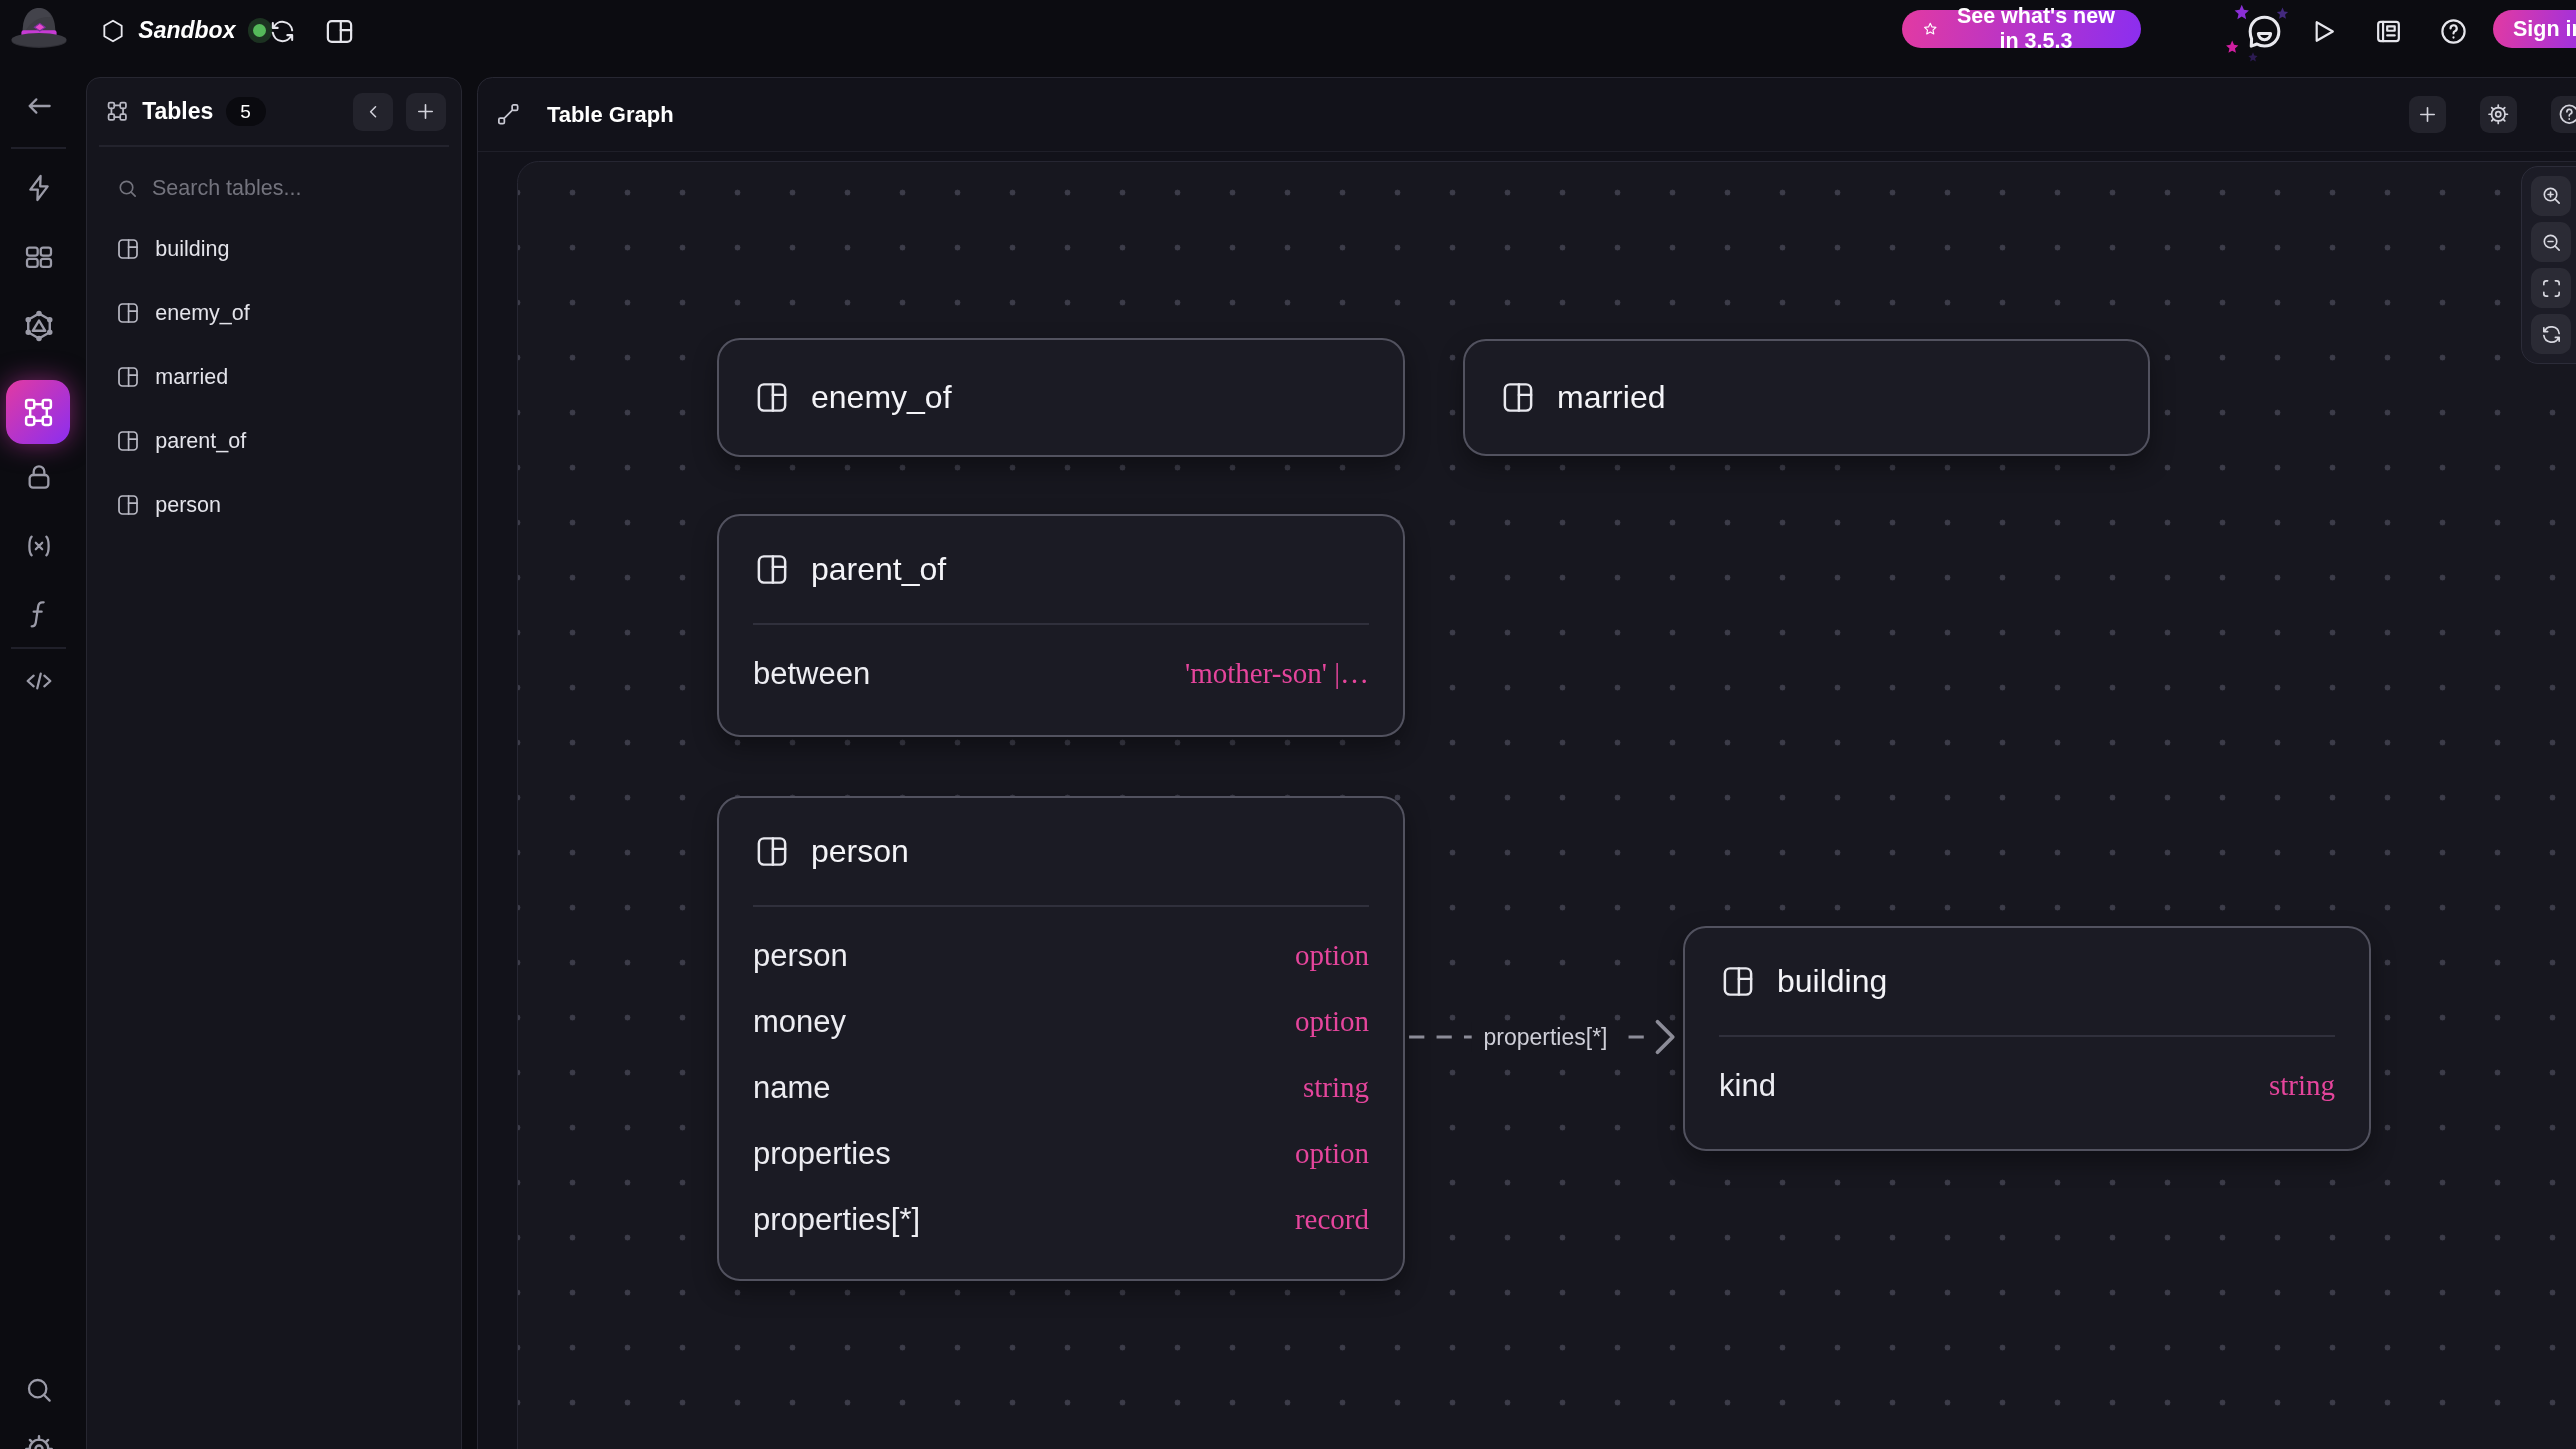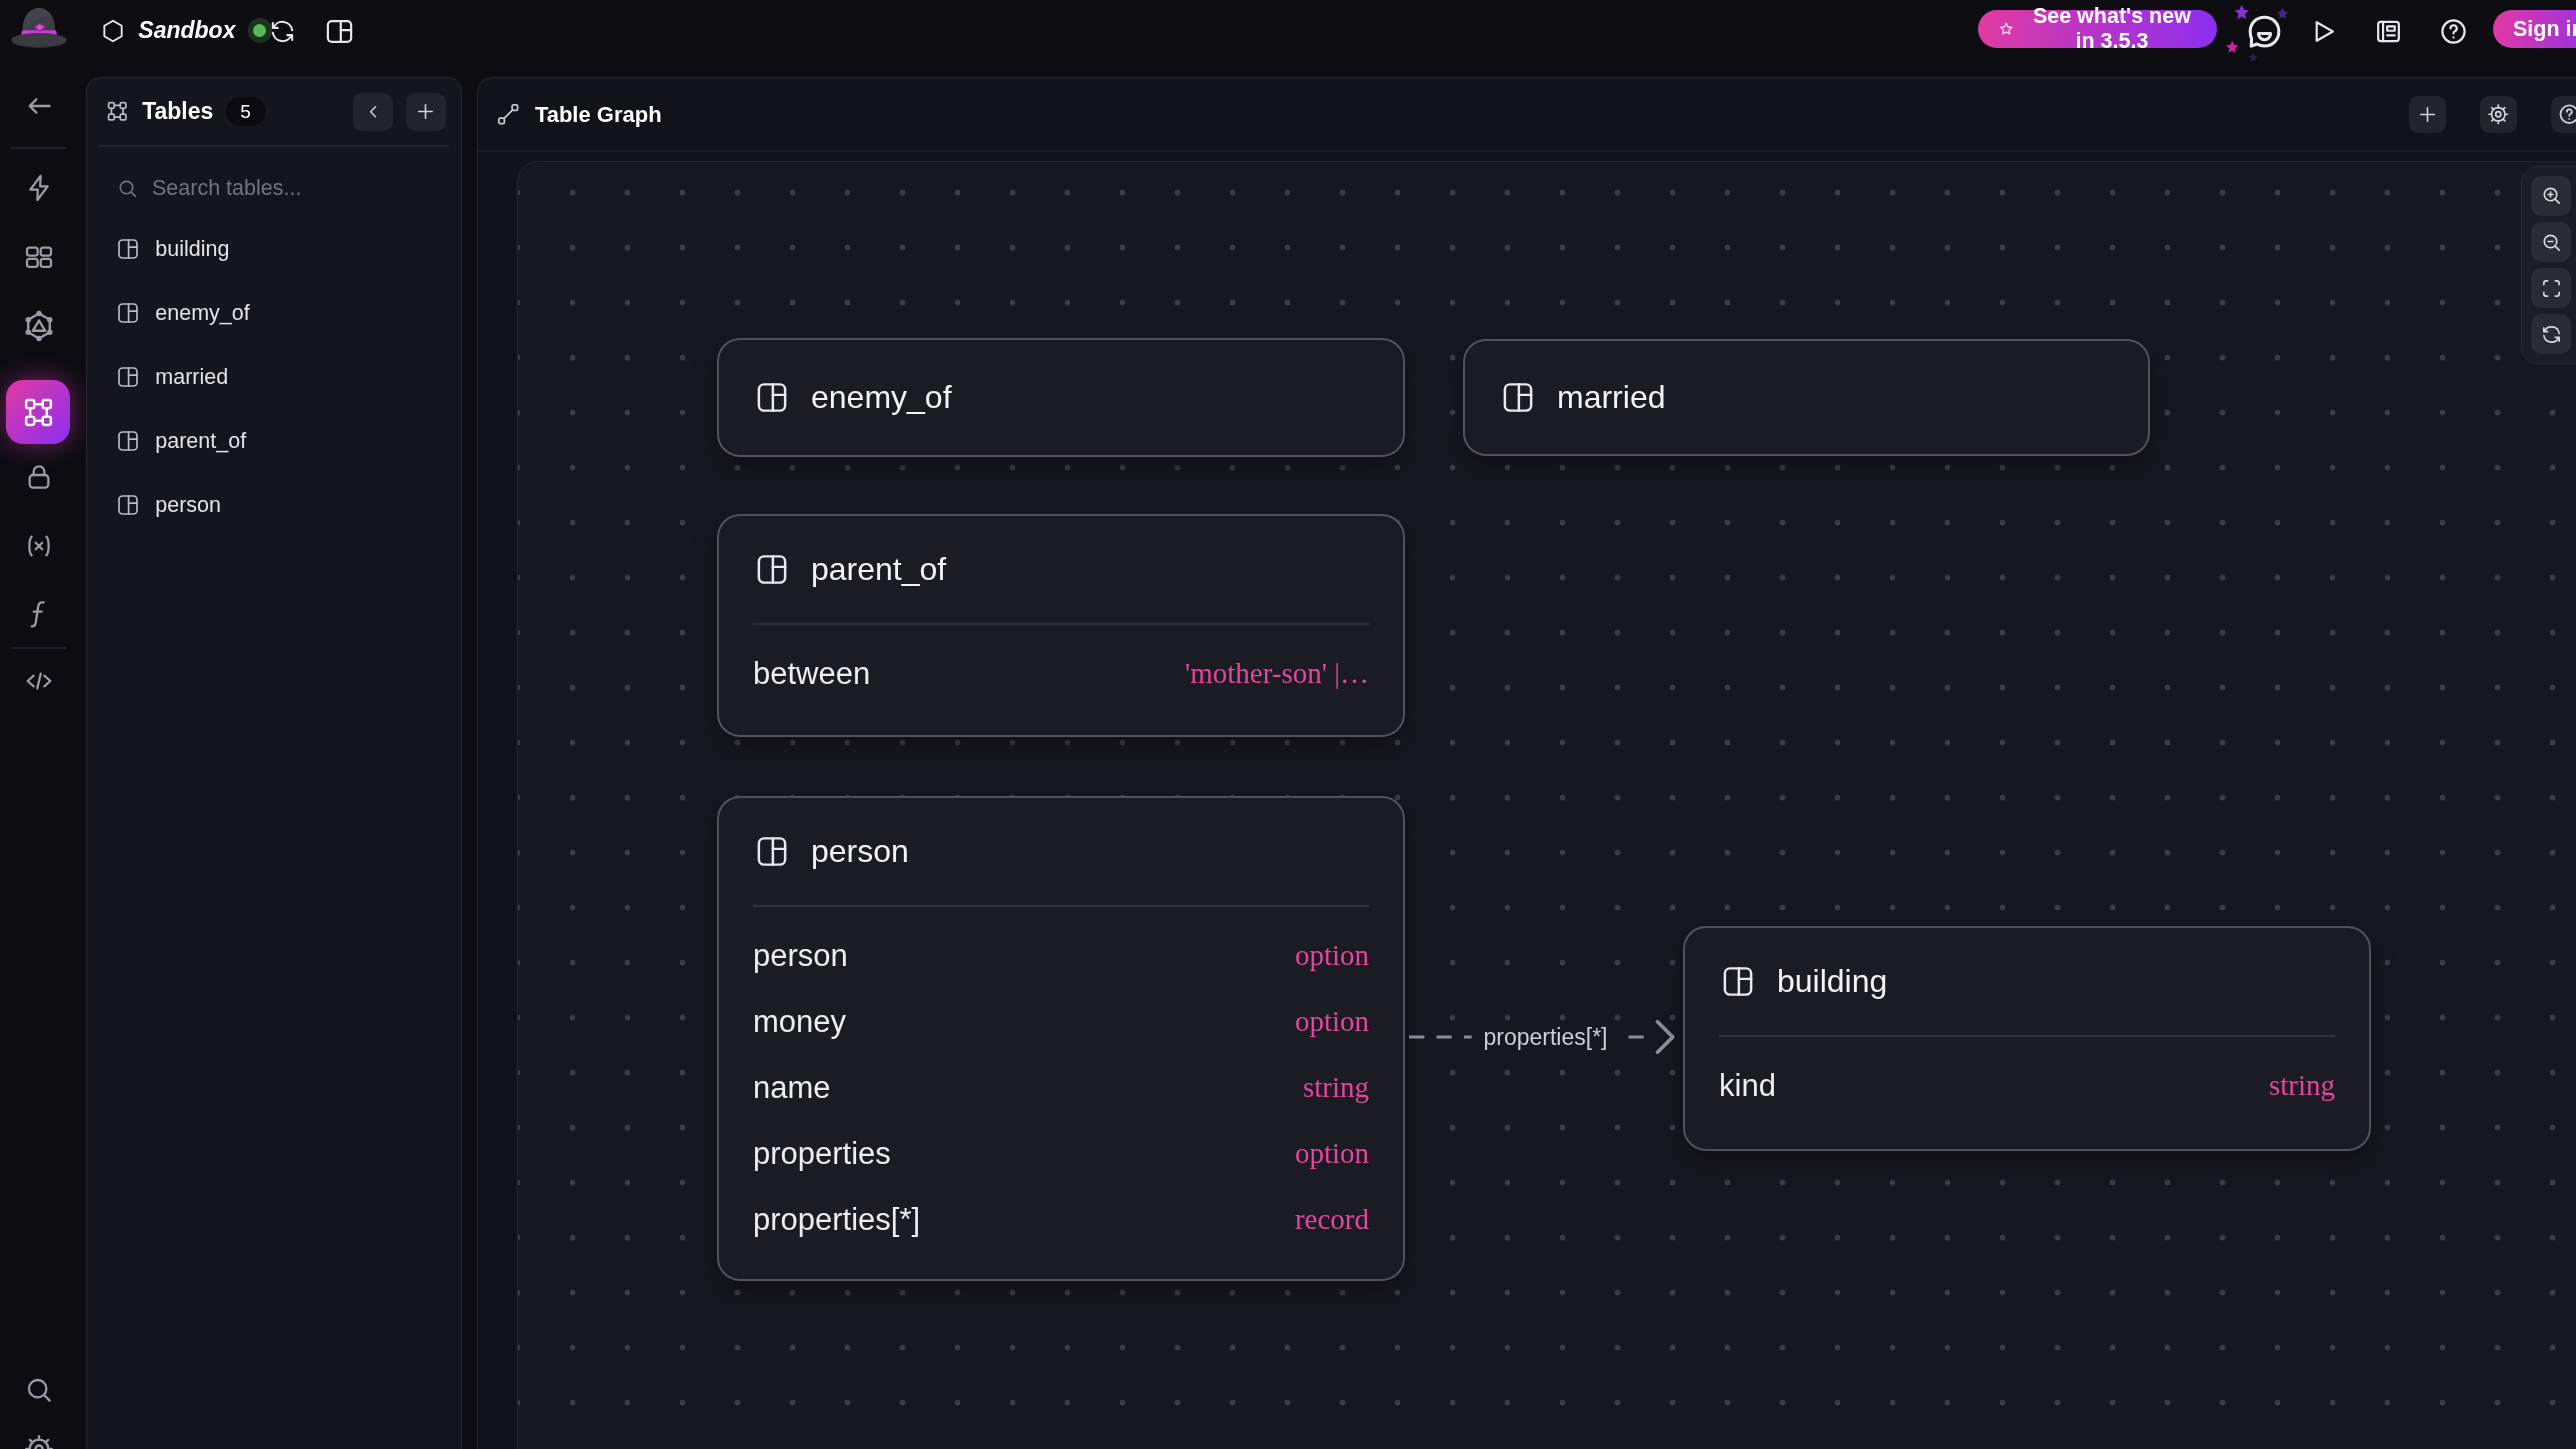--- a/index.html
+++ b/index.html
@@ -17,21 +17,21 @@
   .logo { position:absolute; left:9.2px; top:4.6px; width:60px; height:49px; }
   .env { position:absolute; left:100px; top:0; height:61px; display:flex; align-items:center; gap:12.3px; color:#e9e9ef; }
   .env-name { font-size:23px; font-weight:700; color:#fff;font-style:italic; }
   .status-halo { width:24.5px; height:24.5px; border-radius:50%; background:rgba(85,185,90,.22); display:flex; align-items:center; justify-content:center; }
   .status-dot { width:13px; height:13px; border-radius:50%; background:var(--status-green,#55b95a); }
   .tb-iconbtn { position:absolute; top:14px; width:35px; height:35px; display:flex; align-items:center; justify-content:center;
     background:none; border:none; color:#e6e6ec; padding:0; }
   .grad-btn { position:absolute; top:10px; height:38px; border:none; border-radius:19px; display:flex; align-items:center;
     background:linear-gradient(100deg, var(--gradient-from,#e23aa2), var(--gradient-to,#8b2ef0));
     color:#fff; font-size:21.5px; font-weight:700; font-family:"Liberation Sans",sans-serif; }
-  .whatsnew { left:1978px; width:239px; gap:12.3px; padding:0 20px; justify-content:center; }
+  .whatsnew { left:1902px; width:239px; gap:12.3px; padding:0 20px; justify-content:center; }
   .signin { left:2493px; width:115px; padding:0 0 0 20px; }
   .mascot { position:absolute; left:2223px; top:1.5px; width:80px; height:63px; background:none; border:none; padding:0; color:#e9e9ef; }
   .mascot .bubble { position:absolute; left:20px; top:9.2px; }
   .star-a { position:absolute; left:7.7px; top:1.5px; }
   .star-b { position:absolute; left:51px; top:4.6px; }
   .star-c { position:absolute; left:0px; top:37px; }
   .star-d { position:absolute; left:23px; top:49px; }
 
   
   .rail { position:absolute; left:0; top:77px; width:84px; height:1372px; color:#9b9ba8; }
@@ -59,21 +59,21 @@
     font-family:"Liberation Sans",sans-serif; }
   .sb-search input::placeholder { color:#73737d; }
   .table-list { list-style:none; margin:-12.3px 0 0 0; padding:0; }
   .table-row { height:64px; display:flex; align-items:center; gap:15.3px; padding:0 29px; color:#b9b9c4; }
   .table-row span { font-size:21.5px; color:#e3e3ea; }
 
   
   .panel { position:absolute; left:477px; top:77px; width:2130px; height:1395px;
     background:#12121a; border:1.5px solid #272732; border-radius:15.3px 0 0 0; }
   .panel-header { height:74px; border-bottom:1.5px solid #1f1f29; display:flex; align-items:center; padding:0 18.4px; gap:14px; color:#c9c9d4; }
-  .panel-title { font-size:22px; font-weight:700; color:#fff; }
+  .panel-title { font-size:22px; font-weight:700; color:#fff;margin-left:12px; }
   .ph-spacer { flex:1; }
   .ph-btn { width:37px; height:37px; border-radius:9.2px; background:#23232c; border:none; color:#d3d3dc;
     display:flex; align-items:center; justify-content:center; margin-left:20px; }
 
   
   .canvas { position:absolute; left:39px; top:83px; width:2116px; height:1349px;
     background:var(--canvas-bg,#17171f);
     background-image:radial-gradient(circle, #3c3c49 2.7px, transparent 3.2px);
     background-size:55px 55px; background-position:27px 3.1px;
     border:1.5px solid #262632; border-radius:21.5px; }

